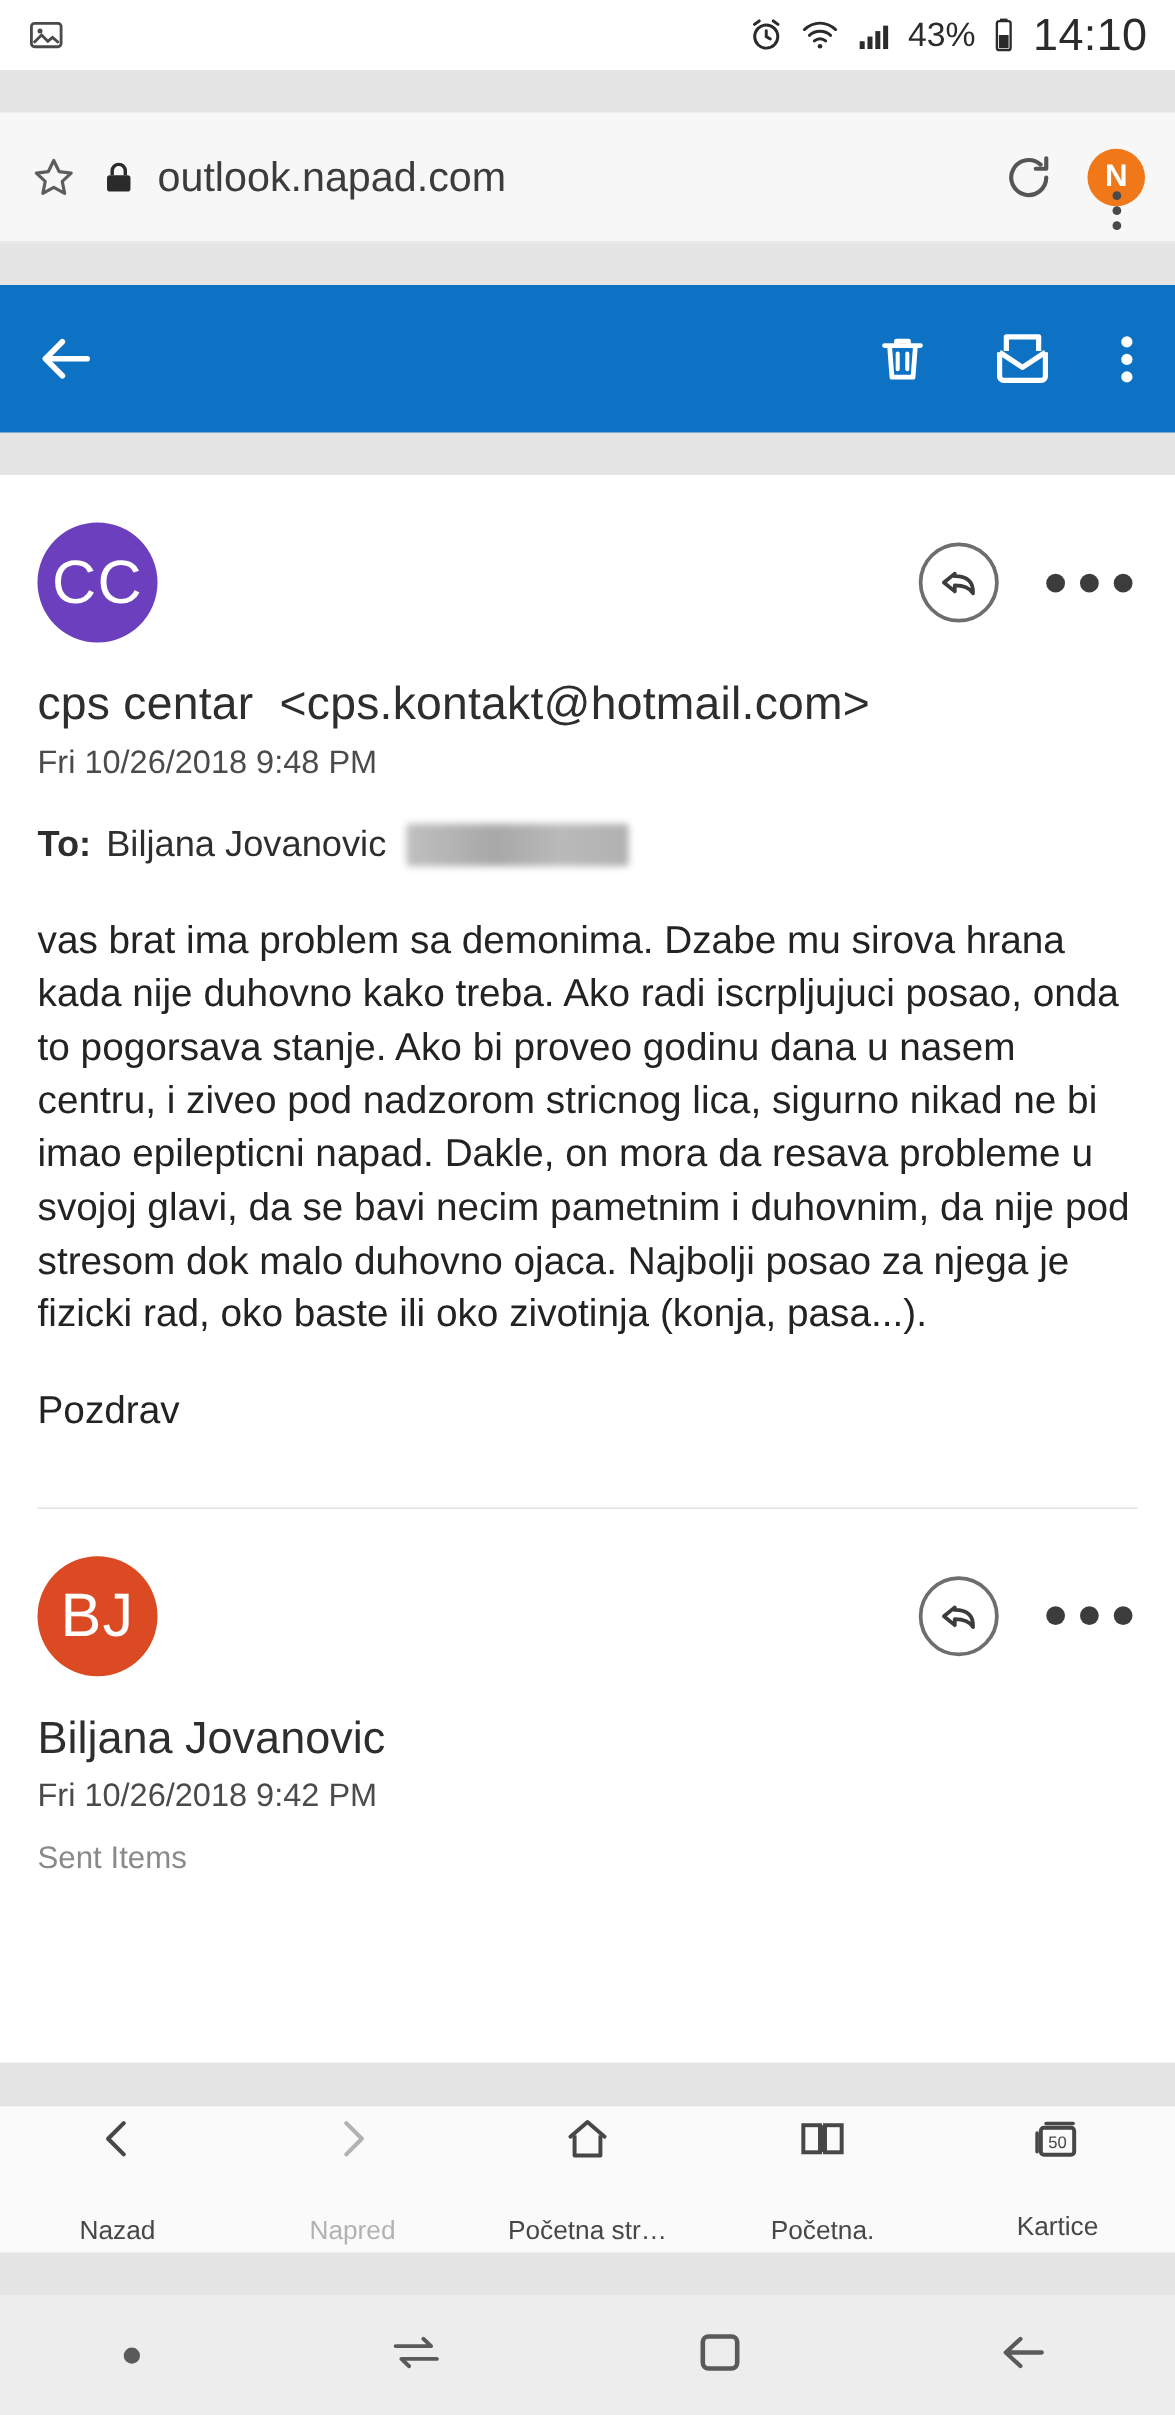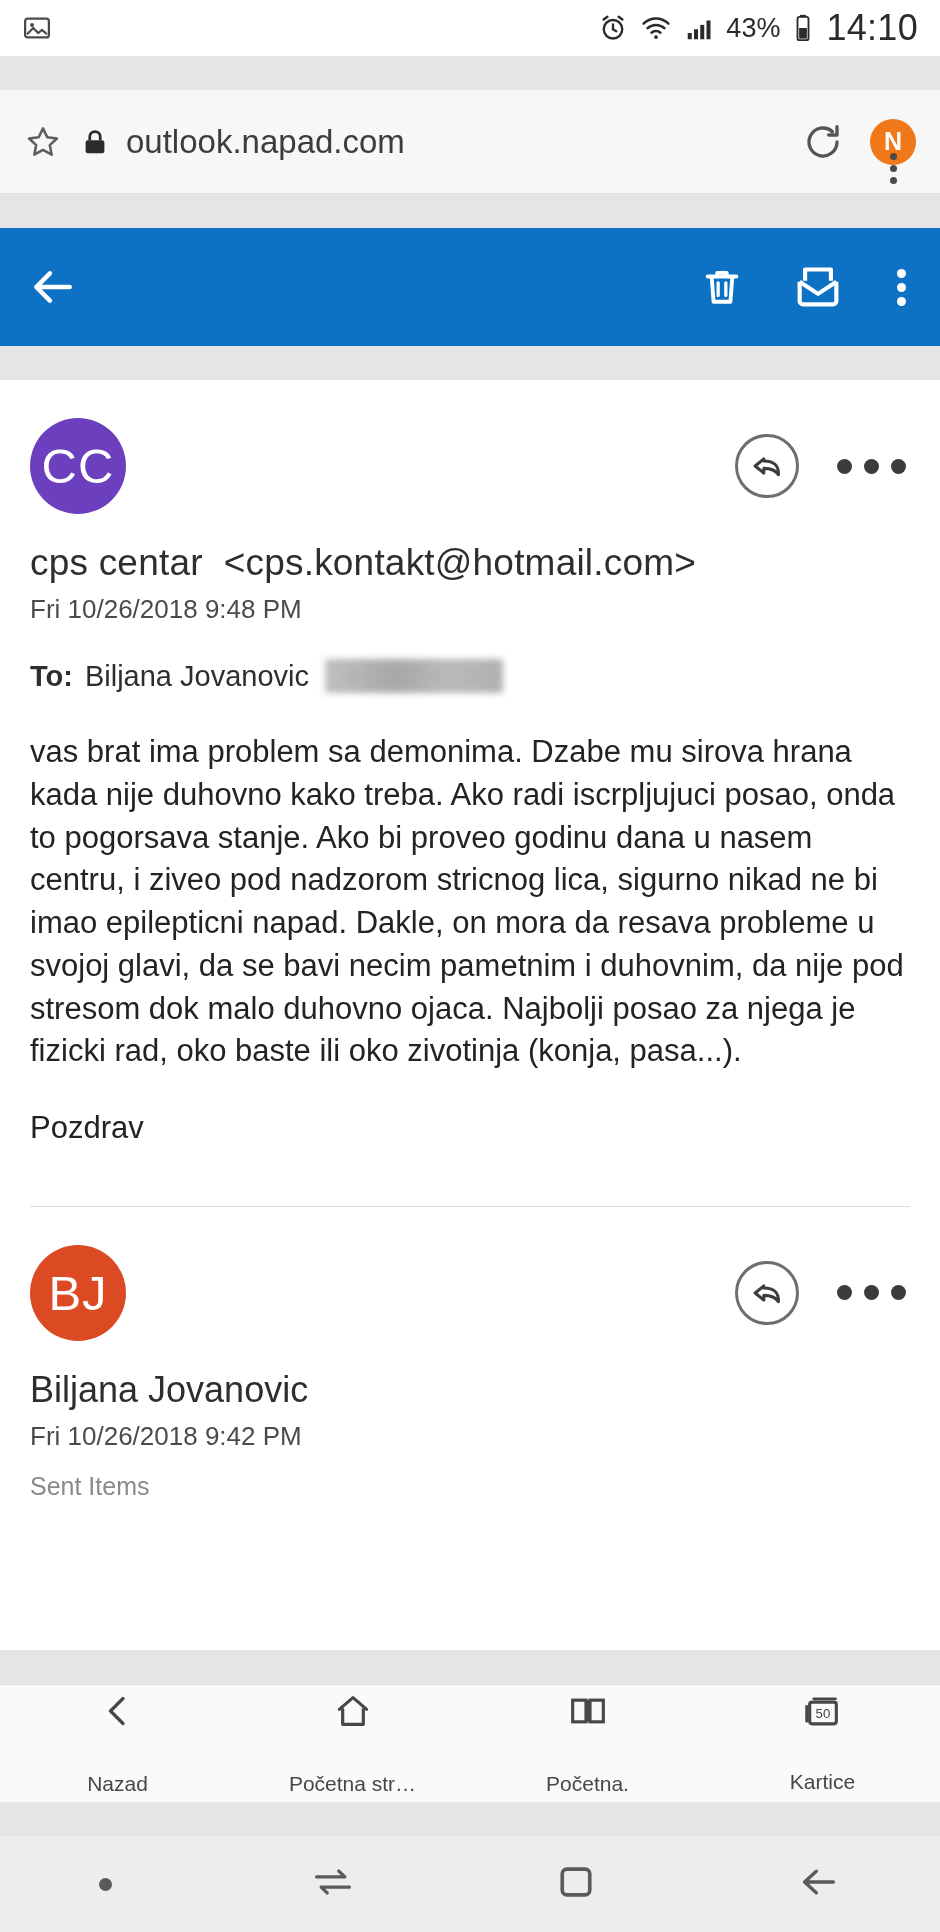--- a/index.html
+++ b/index.html
@@ -281,20 +281,28 @@
 
   <div class="navbar">
     <div class="nav-item">
       <span>
         <svg width="40" height="40" viewBox="0 0 24 24">
             <path d="M15 4.5L7.5 12 15 19.5" fill="none" stroke="#474747" stroke-width="2" stroke-linecap="round" stroke-linejoin="round"></path>
           </svg>
       </span>
       <span class="lbl">Nazad</span>
     </div>
+    <div class="nav-item disabled">
+      <span>
+        <svg width="40" height="40" viewBox="0 0 24 24">
+            <path d="M9 4.5L16.5 12 9 19.5" fill="none" stroke="#b2b2b2" stroke-width="2" stroke-linecap="round" stroke-linejoin="round"></path>
+          </svg>
+      </span>
+      <span class="lbl">Napred</span>
+    </div>
     <div class="nav-item">
       <span>
         <svg width="40" height="40" viewBox="0 0 24 24">
             <path d="M3.8 11L12 4l8.2 7" fill="none" stroke="#474747" stroke-width="1.9" stroke-linecap="round" stroke-linejoin="round"></path>
             <path d="M5.8 10.3V20h12.4v-9.7" fill="none" stroke="#474747" stroke-width="1.9" stroke-linejoin="round"></path>
           </svg>
       </span>
       <span class="lbl">Početna str…</span>
     </div>
     <div class="nav-item">

